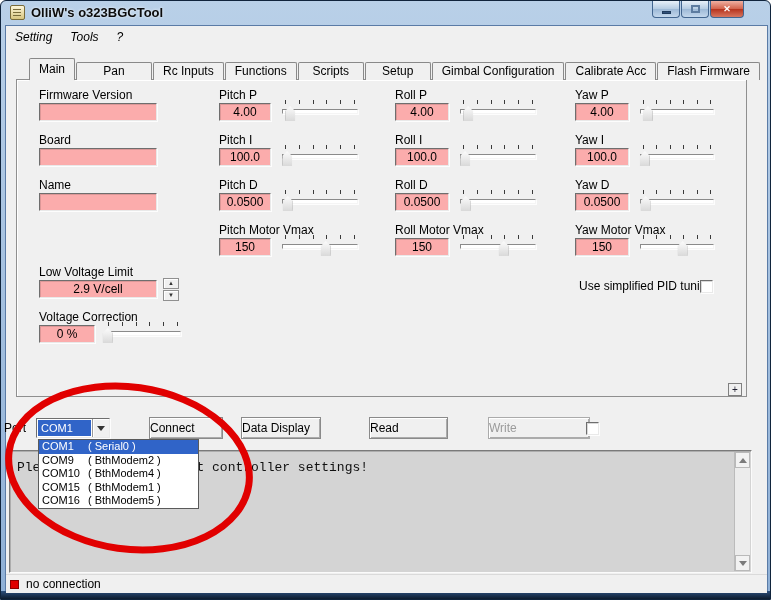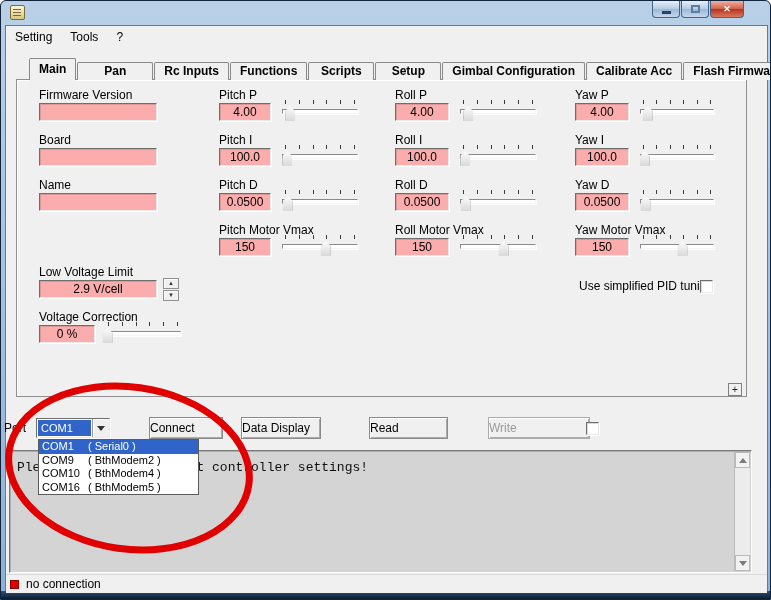--- a/index.html
+++ b/index.html
@@ -23,27 +23,27 @@
   .wbtn.close { width:34px; background:linear-gradient(#efb0a2,#d2614a 50%,#b5321c 50%,#d8765f); font-weight:bold; }
   .glyph-line { width:9px; height:3px; background:#31517a; border:1px solid #203c5e; margin-top:6px; }
   .glyph-box { width:9px; height:8px; border:2px solid #5d7ca0; }
   .client { position:absolute; left:4px; top:24px; width:763px; height:568px;
             background:#f0f0f0; border:1px solid #5a7ba6; }
   .frame-bottom { position:absolute; left:0; bottom:0; width:100%; height:8px;
                   background:linear-gradient(#2c4f7c,#0d1c2e); }
 
   
   .menubar { position:absolute; left:5px; top:25px; width:761px; height:21px; background:#f0f0f0;
-             display:flex; align-items:center; }
+             display:flex; align-items:center;font-style:italic; }
   .menu-item { padding:2px 9px; }
 
   
   .tabstrip { position:absolute; left:28px; top:57px; display:flex; align-items:flex-end; height:22px; z-index:3; }
   .tab { height:18px; background:#f0f0f0; border:1px solid #898989; border-bottom:none;
-         border-radius:2px 2px 0 0; padding:1px 9px 0 9px; white-space:nowrap; margin-right:1px;font-weight:bold; }
+         border-radius:2px 2px 0 0; padding:1px 9px 0 9px; white-space:nowrap; margin-right:1px; }
   .tab.active { height:22px; padding-top:3px; box-shadow:0 2px 0 #f0f0f0; }
 
   .panel { position:absolute; left:15px; top:78px; width:731px; height:318px;
            border:1px solid #8f8f8f; background:#f0f0f0; box-shadow:inset 1px 1px 0 #ffffff; z-index:2; }
   .plus-btn { position:absolute; left:727px; top:382px; width:14px; height:13px; background:#f0f0f0;
               border:1px solid #808080; font-size:10px; line-height:11px; text-align:center; z-index:4; color:#223; }
 
   
   .lbl { position:absolute; white-space:nowrap; z-index:3;text-align:right; }
   .pinkfield { position:absolute; height:18px; background:#fbacac; z-index:3;
@@ -109,20 +109,21 @@
   
   .annotation { position:absolute; left:0; top:0; width:771px; height:600px; z-index:60; pointer-events:none; }
 </style>
 </head>
 <body>
 
 <div id="stage">
 
   <div class="titlebar">
     <div class="app-icon"></div>
+    <div class="title-text">OlliW's o323BGCTool</div>
     <div class="winbtns">
       <div class="wbtn min">
           <div class="glyph-line"></div>
         </div>
       <div class="wbtn max">
           <div class="glyph-box"></div>
         </div>
       <div class="wbtn close">✕</div>
     </div>
   </div>
@@ -371,20 +372,24 @@
     </div>
     <div class="dd-item">
       <span class="dd-port">COM9</span>
       <span>( BthModem2 )</span>
     </div>
     <div class="dd-item">
       <span class="dd-port">COM10</span>
       <span>( BthModem4 )</span>
     </div>
     <div class="dd-item">
+      <span class="dd-port">COM15</span>
+      <span>( BthModem1 )</span>
+    </div>
+    <div class="dd-item">
       <span class="dd-port">COM16</span>
       <span>( BthModem5 )</span>
     </div>
   </div>
 
   <div class="console">
     <div class="console-text">Please press Read to get controller settings!</div>
     <div class="vscroll">
       <div class="scroll-arrow up"></div>
       <div class="scroll-arrow down"></div>

